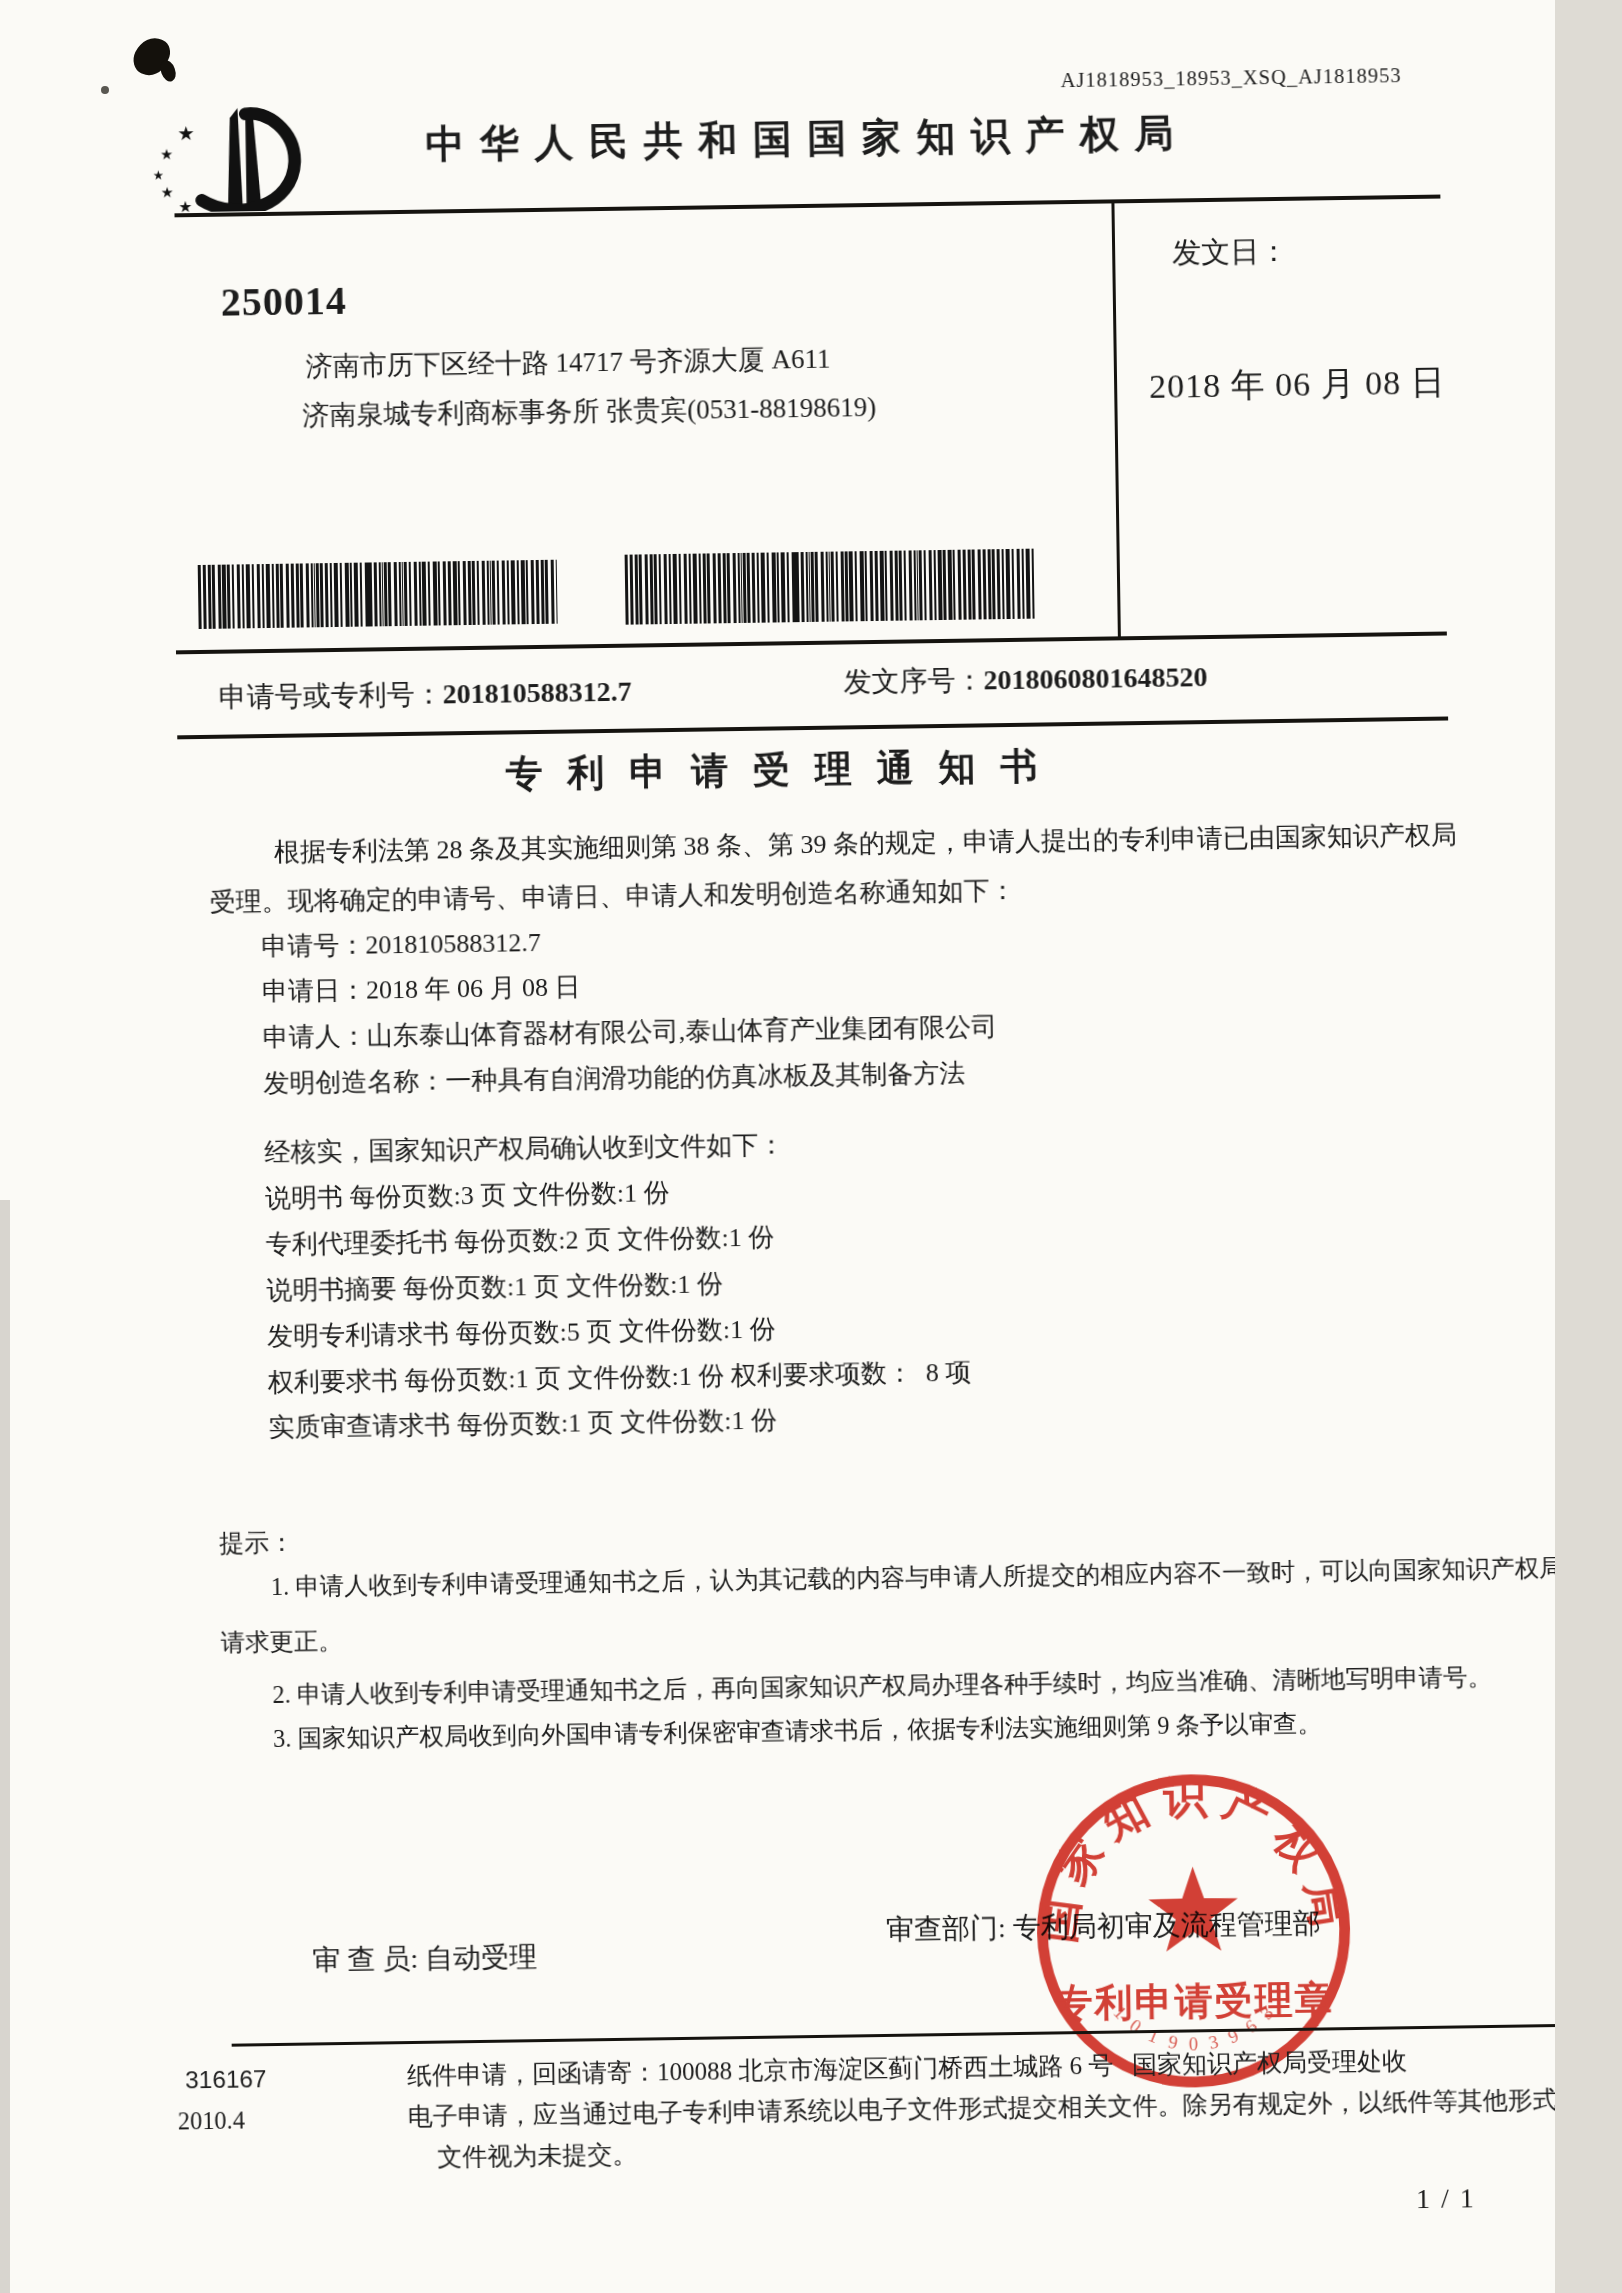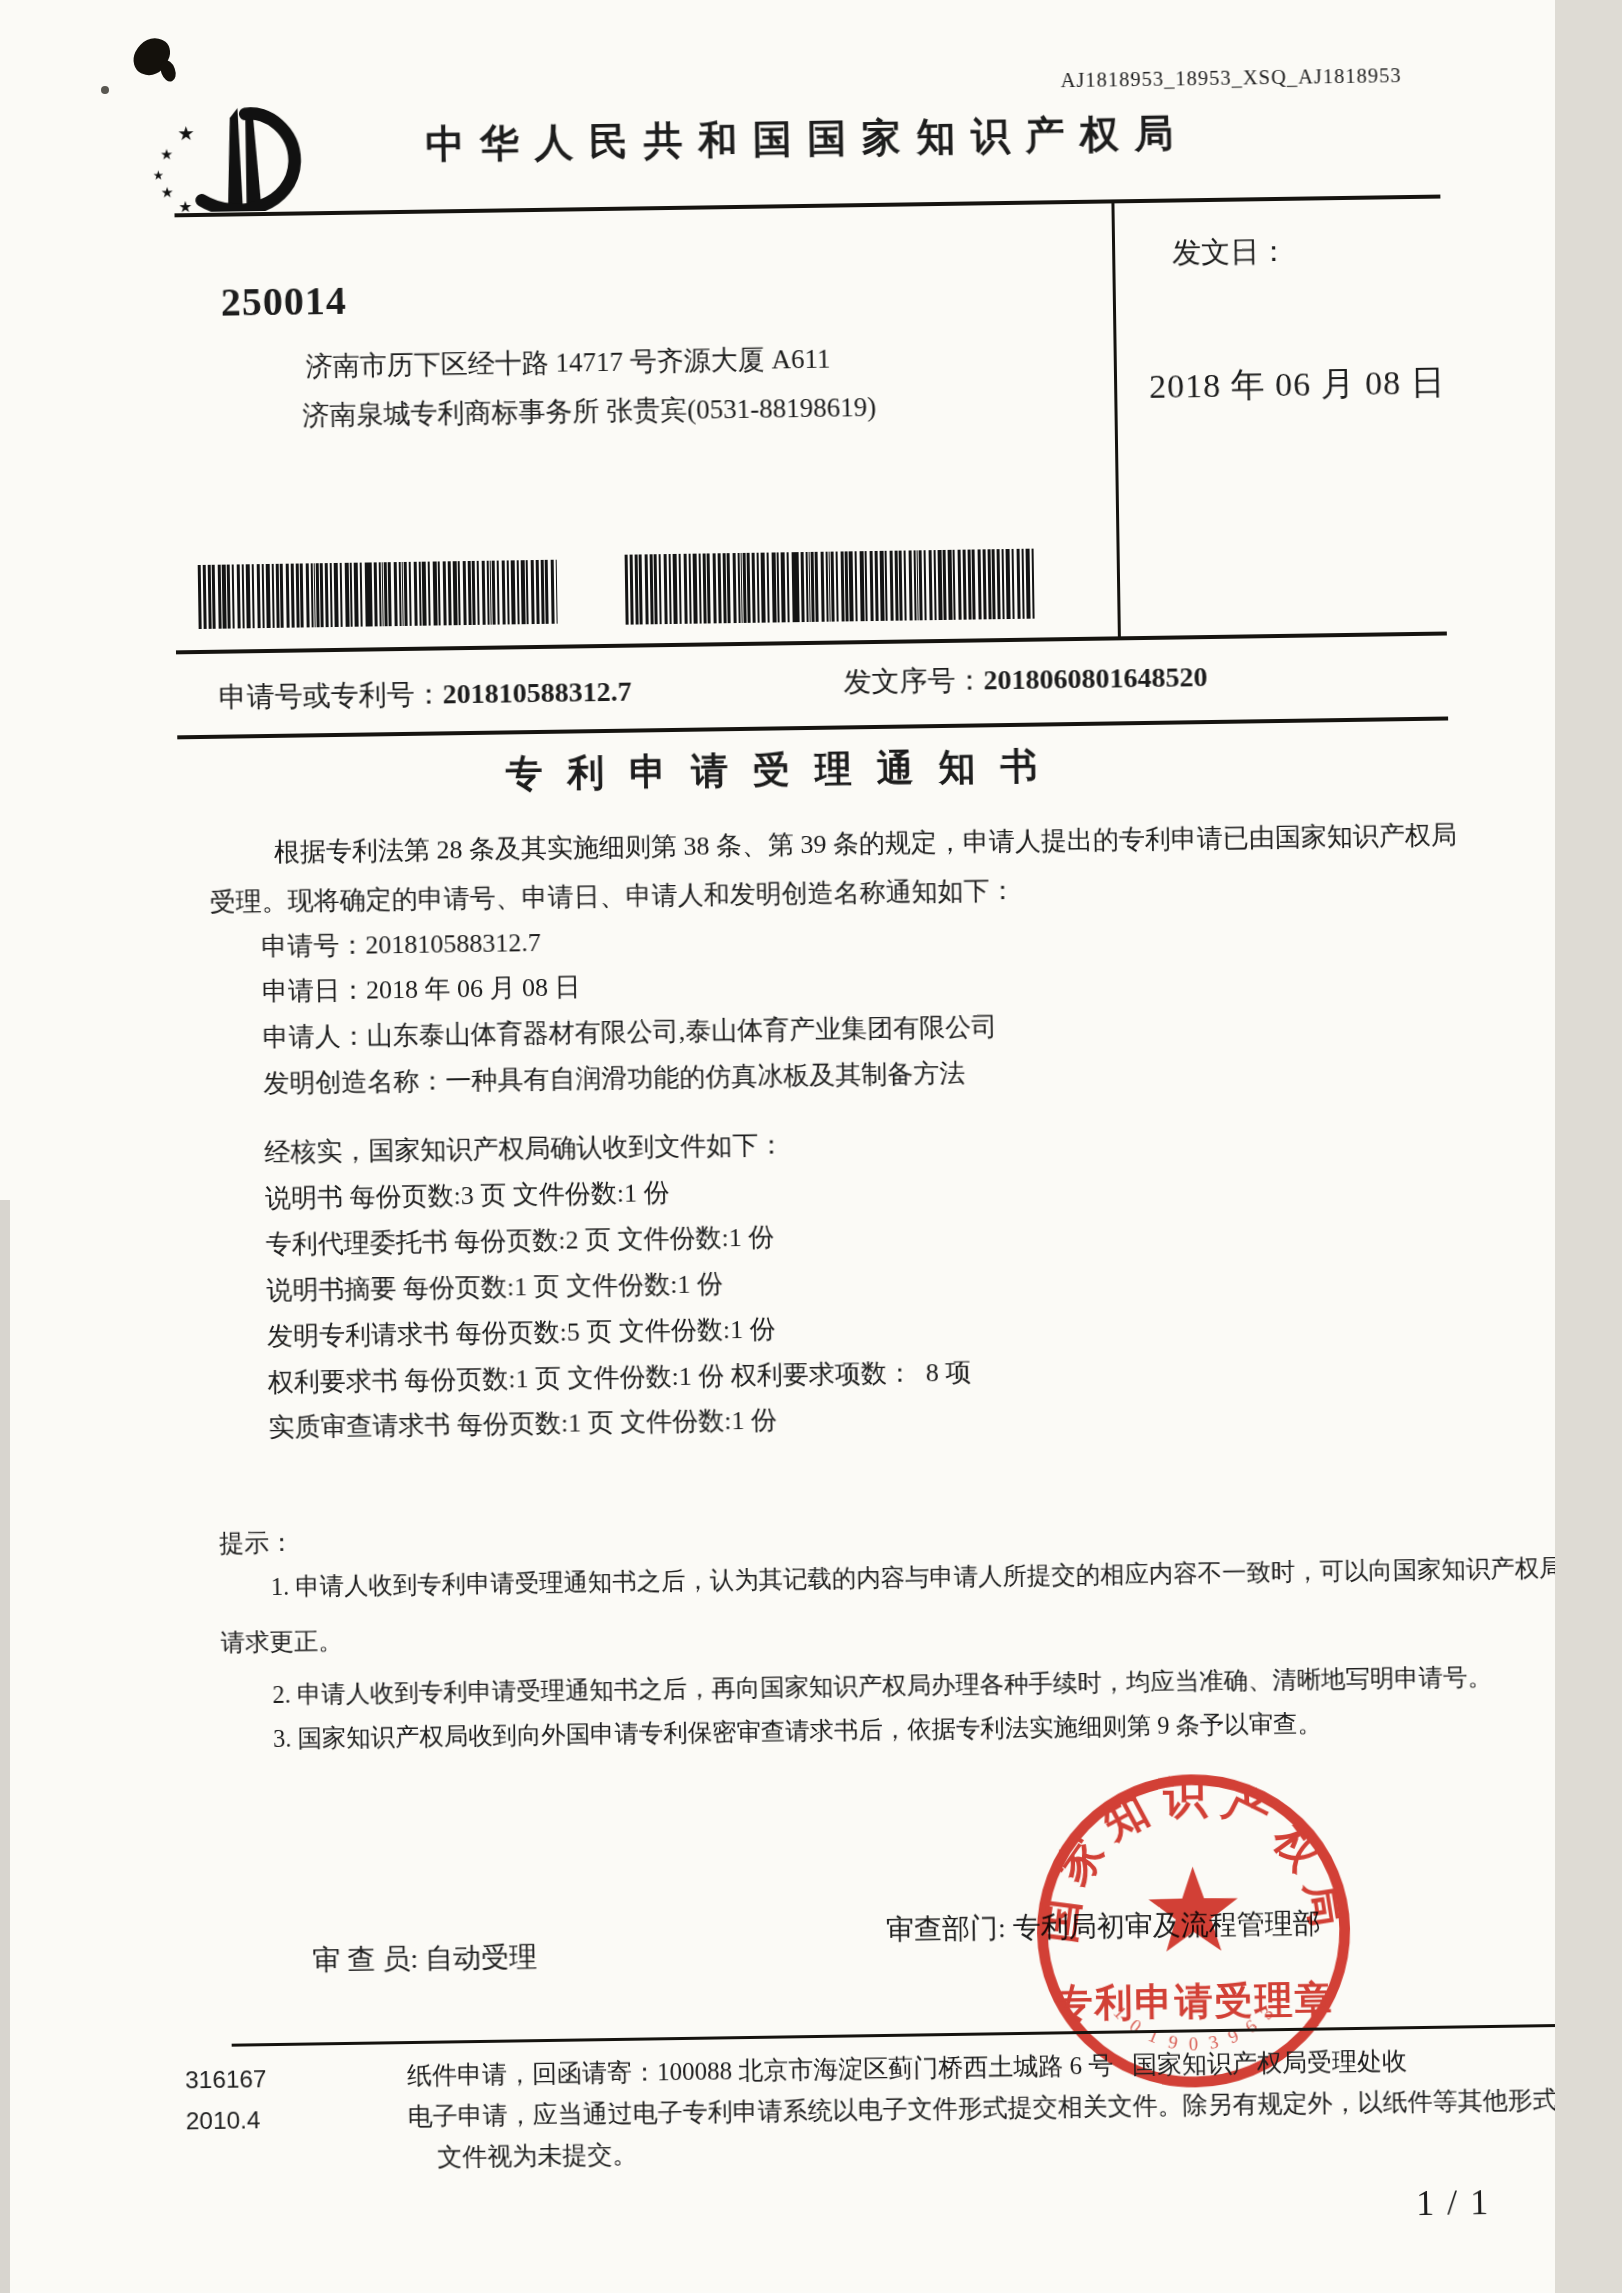--- a/index.html
+++ b/index.html
@@ -99,25 +99,25 @@
       </text>
       <polygon fill="#cf3126" points="180,114 191.2,146.6 225.7,147.2 198.1,167.9 208.2,200.8 180,181 151.8,200.8 161.9,167.9 134.3,147.2 168.8,146.6"></polygon>
       <text x="180" y="266" font-size="39" font-weight="bold" fill="#cf3126" text-anchor="middle" letter-spacing="2">专利申请受理章</text>
       <text font-size="19" fill="#cf3126" opacity="0.85" letter-spacing="4">
         <textPath href="#arcBottom" startOffset="50%" text-anchor="middle">1 0 1 9 0 3 9 6 3</textPath>
       </text>
     </svg>
 
     <div class="rule" style="left:215px;top:2035px;width:1377px;height:2.9px;"></div>
     <div class="t" style="left:168px;top:2056px;font-size:24.4px;font-family:'Liberation Sans','DejaVu Sans',sans-serif;">316167</div>
-    <div class="t" style="left:168px;top:2097px;font-size:24.4px;font-family:Liberation Sans, sans-serif;">2010.4</div>
+    <div class="t" style="left:160px;top:2097px;font-size:24.4px;font-family:Liberation Serif, serif;">2010.4</div>
     <div class="t" style="left:390px;top:2054px;font-size:25px;">纸件申请，回函请寄：100088 北京市海淀区蓟门桥西土城路 6 号   国家知识产权局受理处收</div>
     <div class="t" style="left:390px;top:2095px;font-size:25px;">电子申请，应当通过电子专利申请系统以电子文件形式提交相关文件。除另有规定外，以纸件等其他形式提交的</div>
     <div class="t" style="left:419px;top:2136px;font-size:25px;">文件视为未提交。</div>
-    <div class="t" style="left:1397px;top:2190px;font-size:36px;letter-spacing:2px;">1 / 1</div>
+    <div class="t" style="left:1397px;top:2190px;font-size:28px;letter-spacing:2px;">1 / 1</div>
   </div>
 
   <div class="artifact" style="left:135px;top:37px;width:33px;height:39px;border-radius:60% 40% 55% 45%;transform:rotate(25deg);"></div>
   <div class="artifact" style="left:161px;top:60px;width:13.7px;height:21.5px;border-radius:50%;transform:rotate(-20deg);"></div>
   <div class="artifact" style="left:101px;top:86px;width:7.8px;height:7.8px;border-radius:50%;opacity:.7;"></div>
   <div style="position:absolute;left:1605px;top:117px;width:17.6px;height:2177px;background:linear-gradient(90deg,#e6e3dc, #b3afa6);"></div>
   <div style="position:absolute;left:0;top:1200px;width:9.8px;height:1094px;background:#d8d5cf;"></div>
 </div>
 
 

